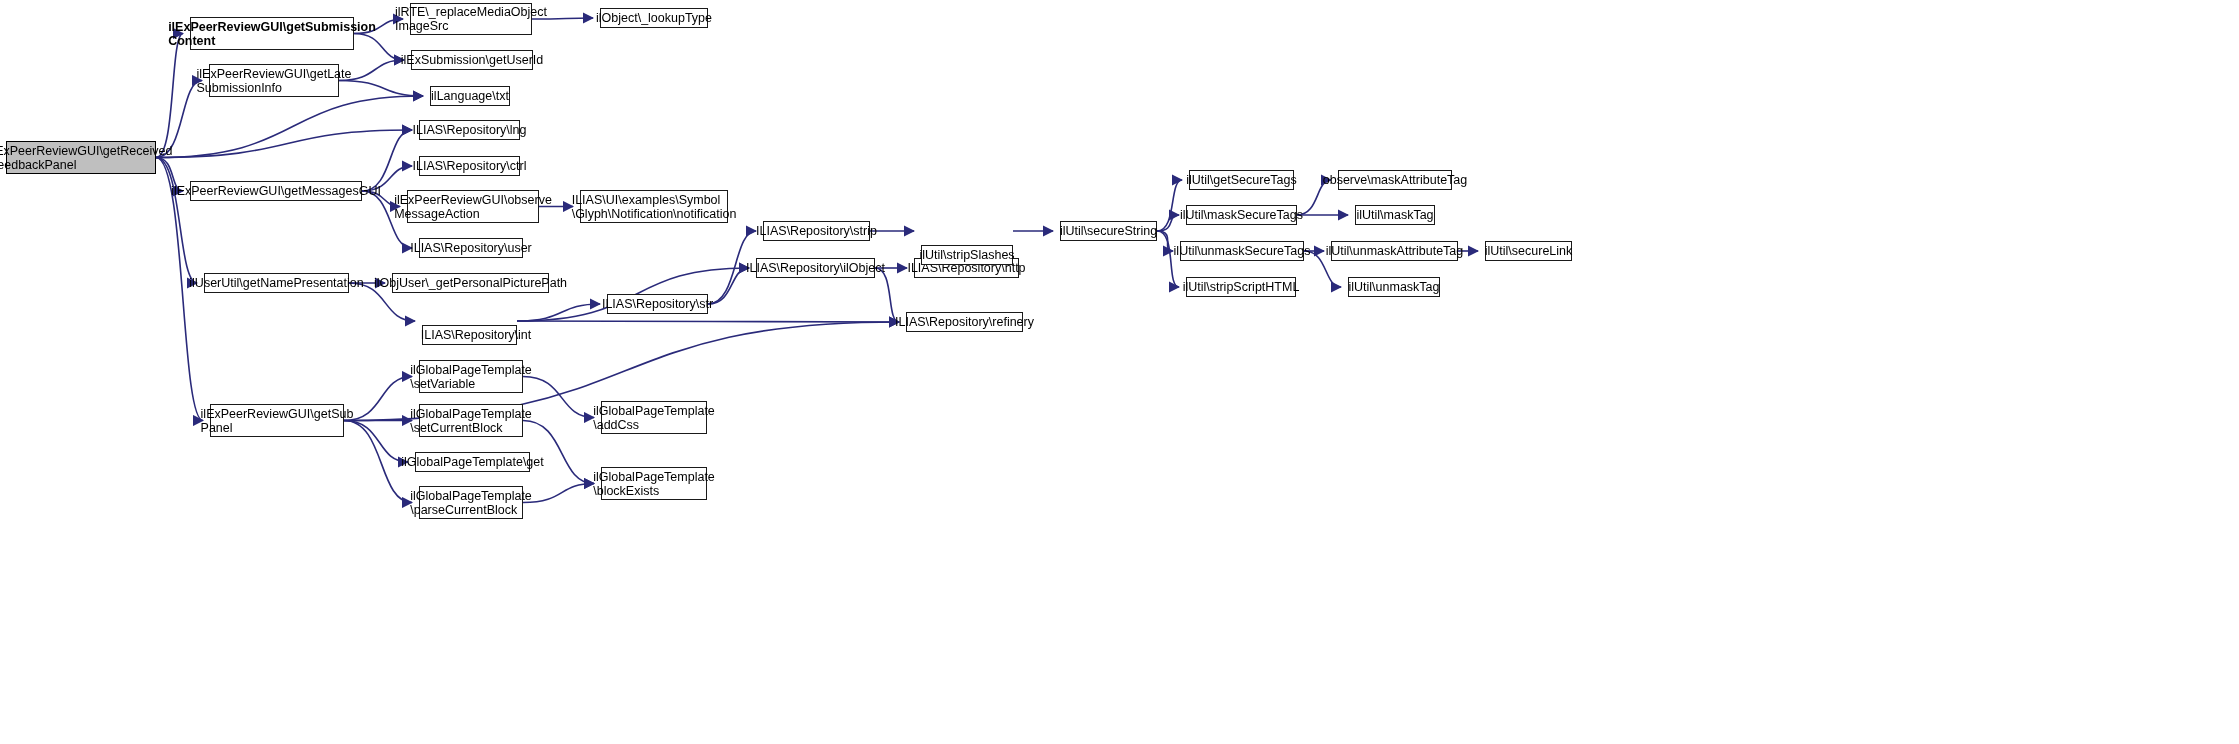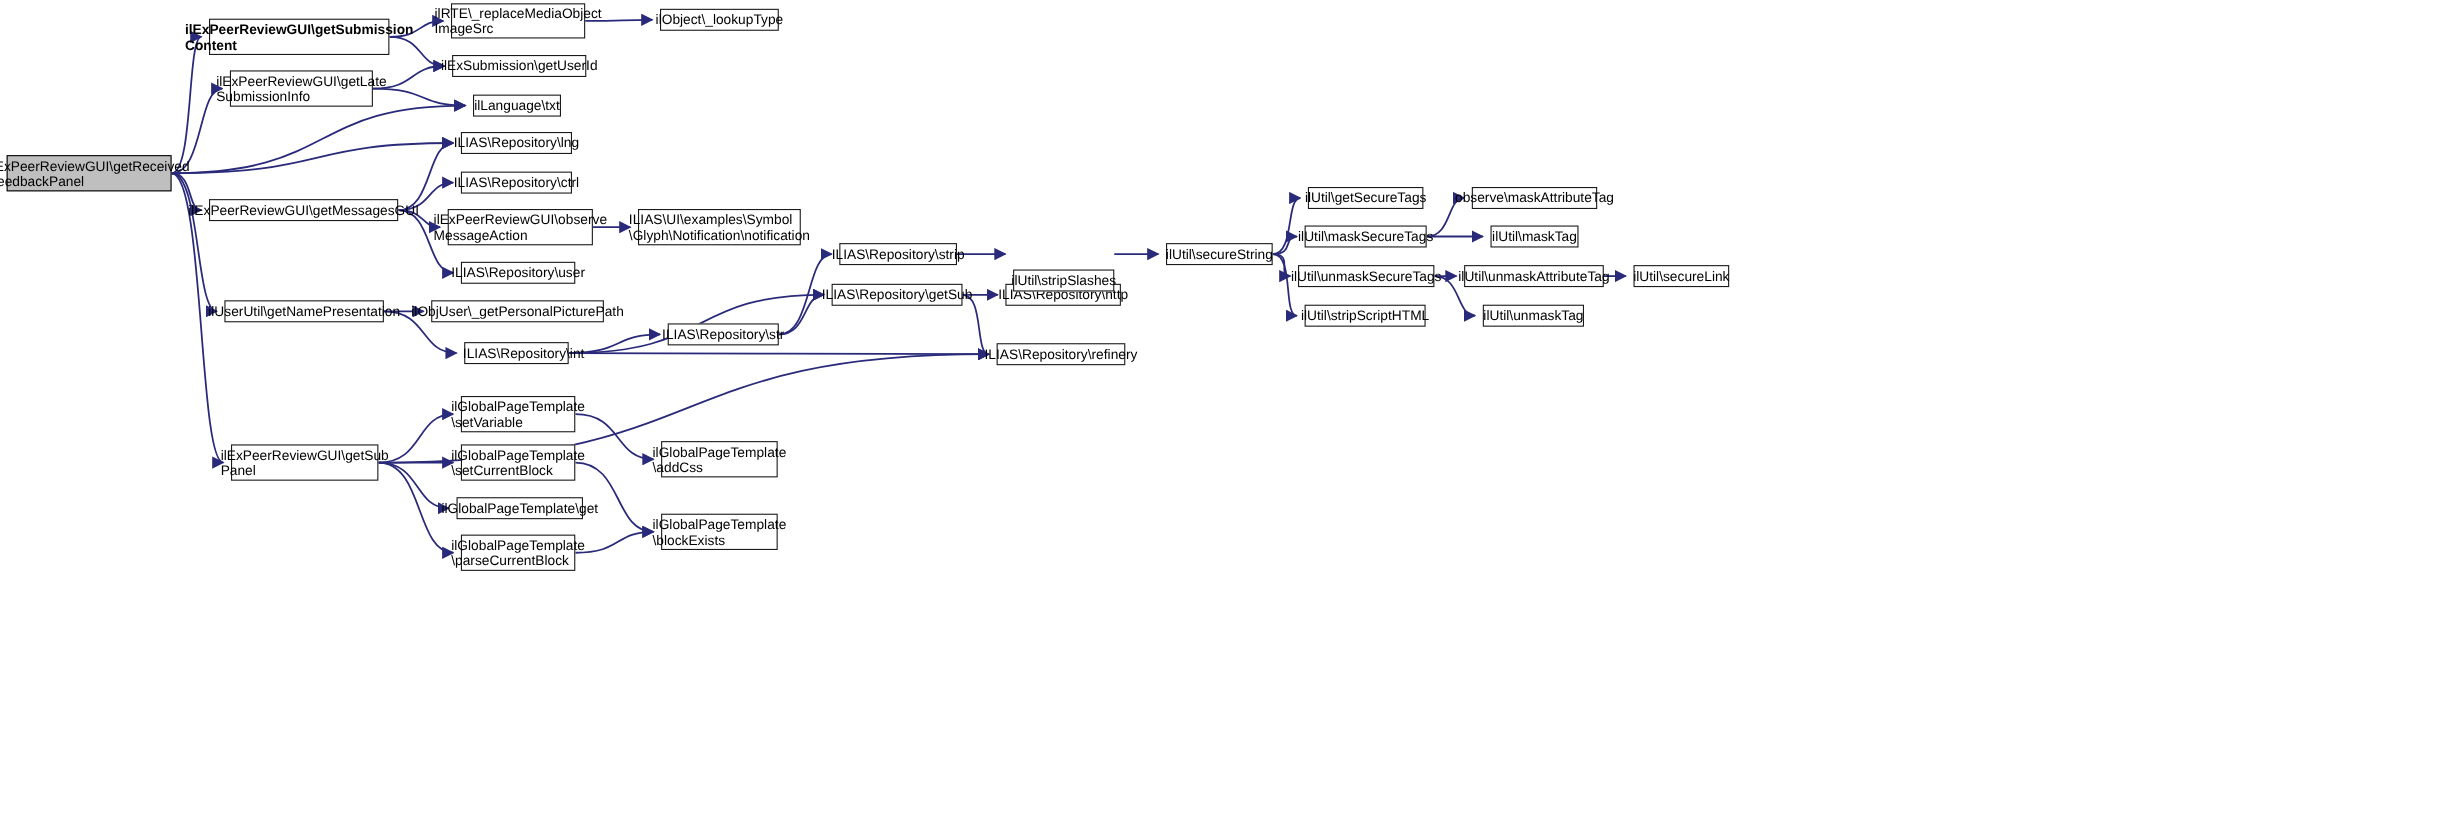--- a/index.html
+++ b/index.html
@@ -84,24 +84,24 @@
       <div class="node" style="left: 419px; top: 120px; width: 101px; height: 20px;">ILIAS\Repository\lng</div>
       <div class="node" style="left: 419px; top: 156px; width: 101px; height: 20px;">ILIAS\Repository\ctrl</div>
       <div class="node" style="left: 190px; top: 181px; width: 172px; height: 20px;">ilExPeerReviewGUI\getMessagesGUI</div>
       <div class="node" style="left: 407px; top: 190px; width: 132px; height: 33px;">ilExPeerReviewGUI\observe
 MessageAction</div>
       <div class="node" style="left: 580px; top: 190px; width: 148px; height: 33px;">ILIAS\UI\examples\Symbol
 \Glyph\Notification\notification</div>
       <div class="node" style="left: 419px; top: 238px; width: 104px; height: 20px;">ILIAS\Repository\user</div>
       <div class="node" style="left: 204px; top: 273px; width: 145px; height: 20px;">ilUserUtil\getNamePresentation</div>
       <div class="node" style="left: 392px; top: 273px; width: 157px; height: 20px;">ilObjUser\_getPersonalPicturePath</div>
-      <div class="node" style="left: 422px; top: 311px; width: 95px; height: 20px; padding-left: 16px;">ILIAS\Repository\int</div>
+      <div class="node" style="left: 422px; top: 325px; width: 95px; height: 20px; padding-left: 16px;">ILIAS\Repository\int</div>
       <div class="node" style="left: 607px; top: 294px; width: 101px; height: 20px;">ILIAS\Repository\str</div>
       <div class="node" style="left: 763px; top: 221px; width: 107px; height: 20px;">ILIAS\Repository\strip</div>
-      <div class="node" style="left: 756px; top: 258px; width: 119px; height: 20px;">ILIAS\Repository\getSub</div>
+      <div class="node" style="left: 756px; top: 258px; width: 119px; height: 20px;">ILIAS\Repository\ilObject</div>
       <div class="node" style="left: 914px; top: 258px; width: 105px; height: 20px;">ILIAS\Repository\http</div>
       <div class="node" style="left: 906px; top: 312px; width: 117px; height: 20px;">ILIAS\Repository\refinery</div>
       <div class="node" style="left: 921px; top: 221px; width: 92px; height: 20px; margin-top: 24px;">ilUtil\stripSlashes</div>
       <div class="node" style="left: 1060px; top: 221px; width: 97px; height: 20px;">ilUtil\secureString</div>
       <div class="node" style="left: 1189px; top: 170px; width: 105px; height: 20px;">ilUtil\getSecureTags</div>
       <div class="node" style="left: 1186px; top: 205px; width: 111px; height: 20px;">ilUtil\maskSecureTags</div>
       <div class="node" style="left: 1180px; top: 241px; width: 124px; height: 20px;">ilUtil\unmaskSecureTags</div>
       <div class="node" style="left: 1186px; top: 277px; width: 110px; height: 20px;">ilUtil\stripScriptHTML</div>
       <div class="node" style="left: 1338px; top: 170px; width: 114px; height: 20px;">observe\maskAttributeTag</div>
       <div class="node" style="left: 1355px; top: 205px; width: 80px; height: 20px;">ilUtil\maskTag</div>

